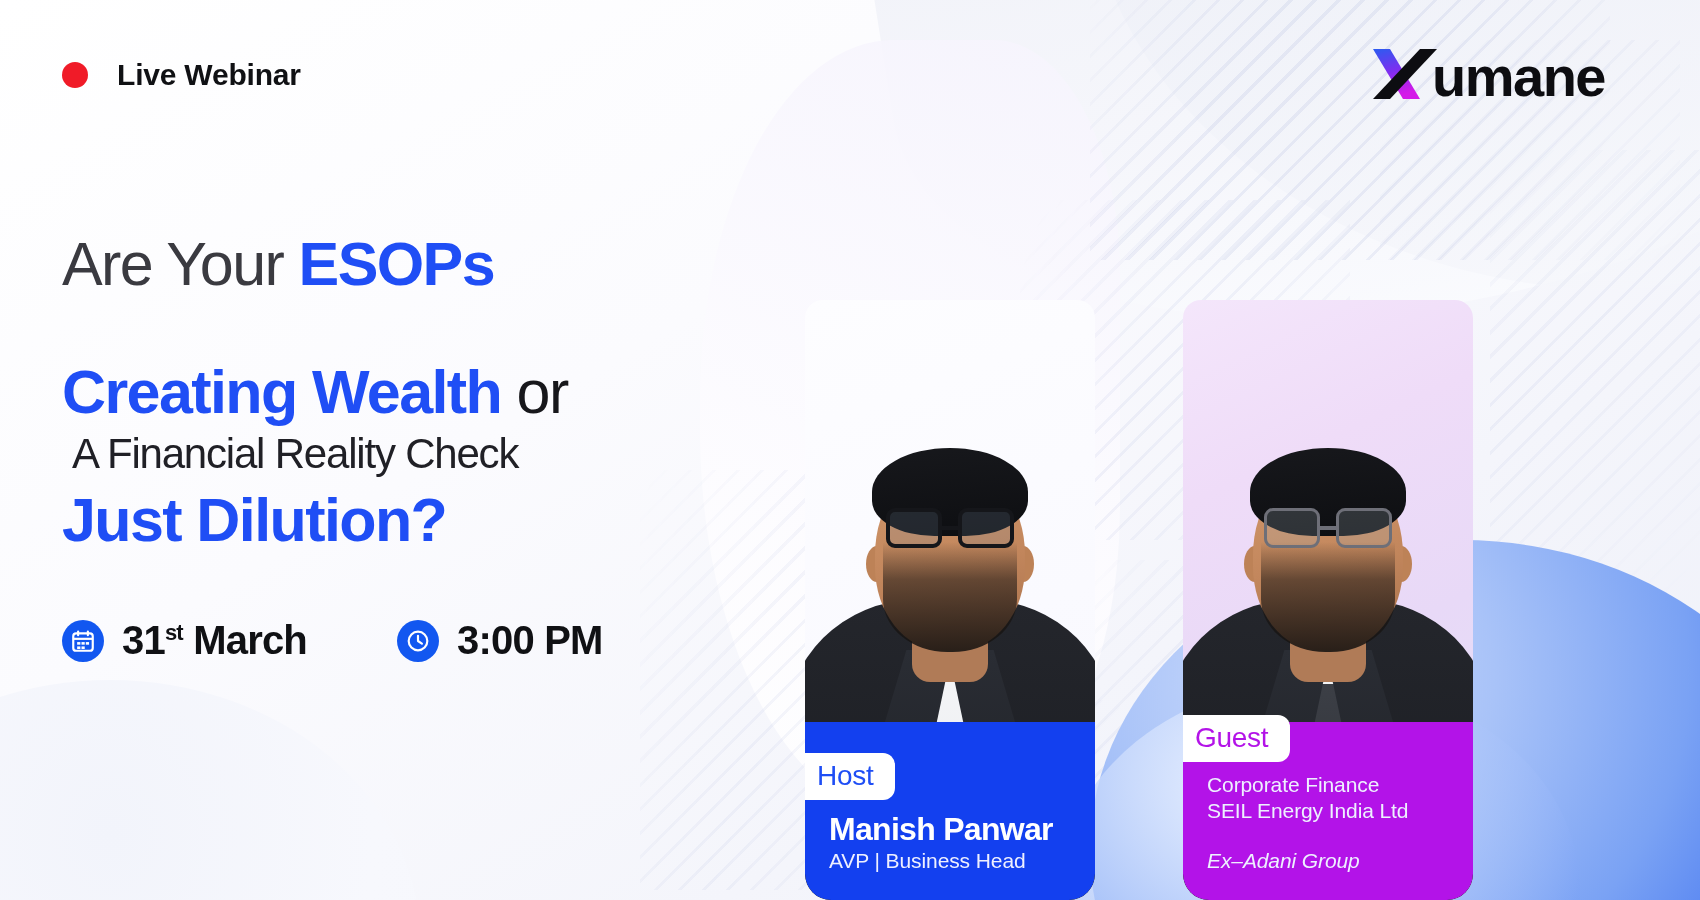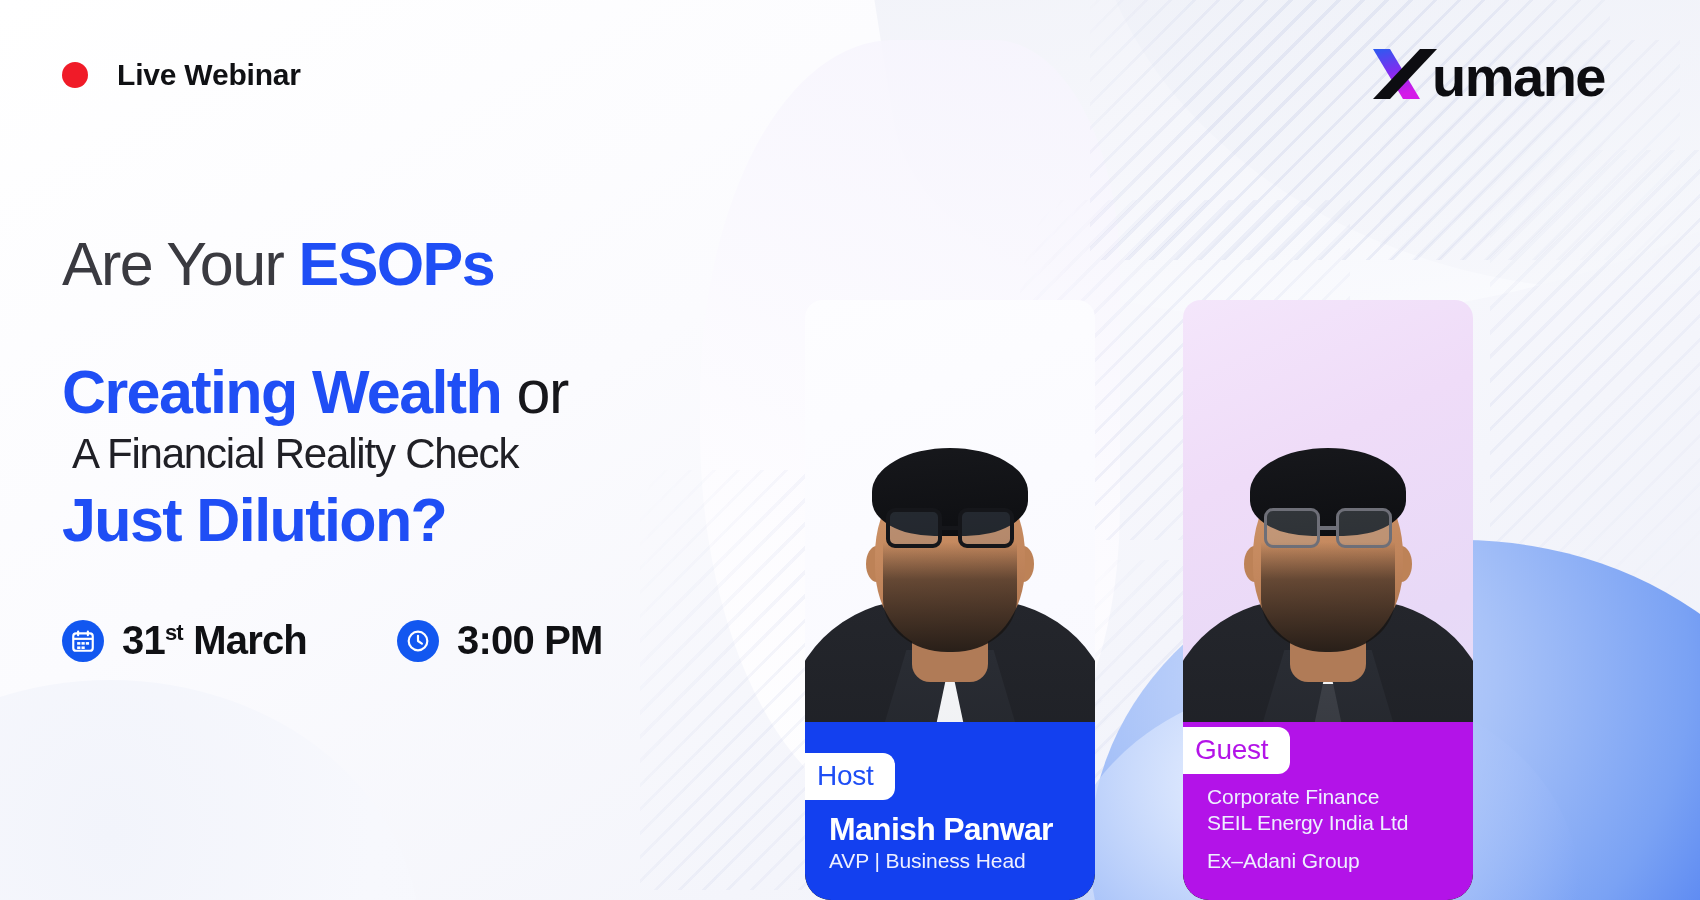--- a/index.html
+++ b/index.html
@@ -247,21 +247,21 @@
   .guest .tag { color:#b313e8; }
   .label-body { padding:10px 24px 0 24px; }
   .sp-name {
     font-size:32px; font-weight:bold; color:#ffffff;
     letter-spacing:-0.7px; line-height:38px; white-space:nowrap;
   }
   .sp-role {
     font-size:21px; font-weight:normal; color:#eef0ff;
     line-height:26px; letter-spacing:-0.1px; white-space:nowrap;
   }
-  .sp-role.gap { margin-top:12px; }
+  .sp-role.gap { margin-top:24px;font-style:italic; }
 
   
   .label-bg {
     position:absolute; left:0; right:0; bottom:0;
     border-radius:0 0 26px 26px;
   }
   .host  .label-bg { background:#1340ef; height:178px; }
   .guest .label-bg { background:#b313e8; height:178px; }
 
   

